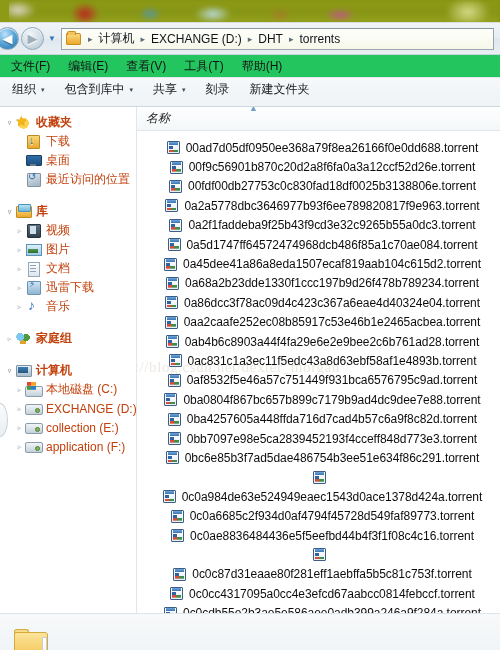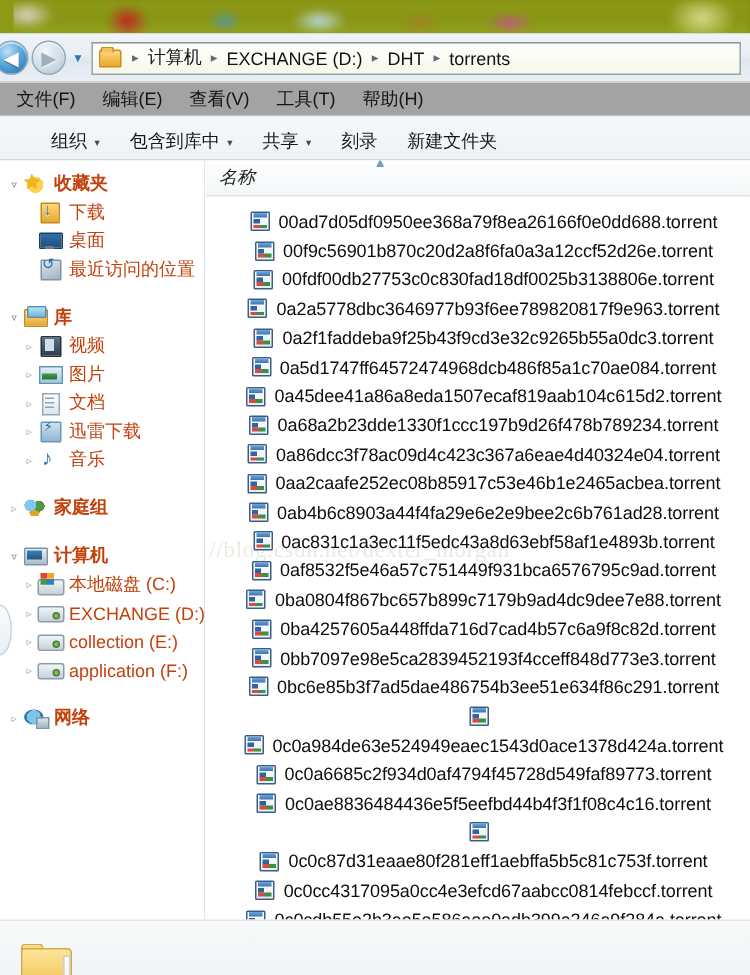--- a/index.html
+++ b/index.html
@@ -78,32 +78,32 @@
   }
   .crumb-folder:before{
     content:""; position:absolute; left:0; top:-3px; width:7px; height:3px;
     background:#f3c35f; border:1px solid #c98d20; border-bottom:none; border-radius:2px 2px 0 0;
   }
   .crumb{ color:#10131a; font-size:12px; white-space:nowrap; padding:0 1px; }
   .crumb-sep{ color:#5b6b78; font-size:9px; padding:0 5px; flex:none; }
 
   
   .menubar{
-    height:23px; background:#a3a3a3;
+    height:23px; background:#22c55e;
     border-bottom:1px solid #e3e8ec;
     display:flex; align-items:center; padding-left:2px;
   }
   .menu-item{ padding:2px 9px; font-size:12px; color:#141414; white-space:nowrap; }
 
   
   .cmdbar{
     height:29px;
     background:linear-gradient(180deg,#f6f8fa 0%,#eff3f6 100%);
     border-bottom:1px solid #cfd8de;
-    display:flex; align-items:flex-end; padding-left:24px;
+    display:flex; align-items:flex-start; padding-left:2px;
   }
   .cmd{ display:flex; align-items:center; padding:3px 10px; font-size:12px; color:#13181c; white-space:nowrap; }
   .cmd .car{ font-size:7px; margin-left:5px; color:#3b4c59; }
 
   
   .body{ display:flex; height:506px; }
 
   
   .navpane{
     width:137px; flex:none; background:#fff; position:relative;
@@ -399,25 +399,20 @@
           <span class="lbl">collection (E:)</span>
         </div>
         <div class="nv l2">
           <span class="tw">▹</span>
           <span class="ico ic-hdd"></span>
           <span class="lbl">application (F:)</span>
         </div>
 
         <div class="nv-gap"></div>
 
-        <div class="nv root">
-          <span class="tw">▹</span>
-          <span class="ico ic-net"></span>
-          <span class="lbl">网络</span>
-        </div>
       </div>
 
       <div class="listpane">
         <div class="col-head">
           <span class="ctitle">名称</span>
           <span class="sort-arrow">▲</span>
         </div>
         <div class="rows" id="rows">
           <div class="watermark">http://blog.csdn.net/dexter_morgan</div>
         <div class="row">

